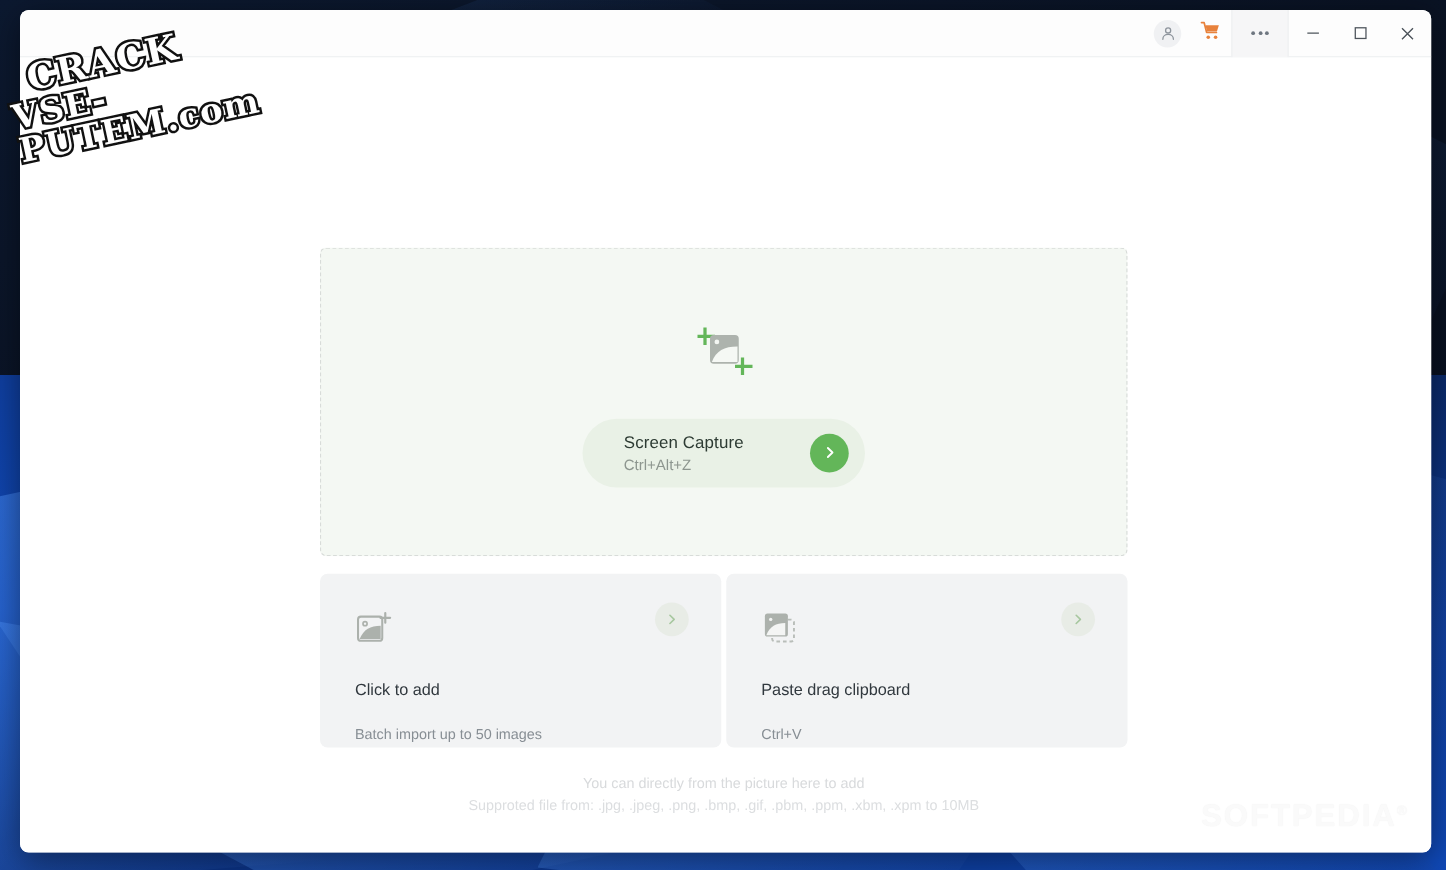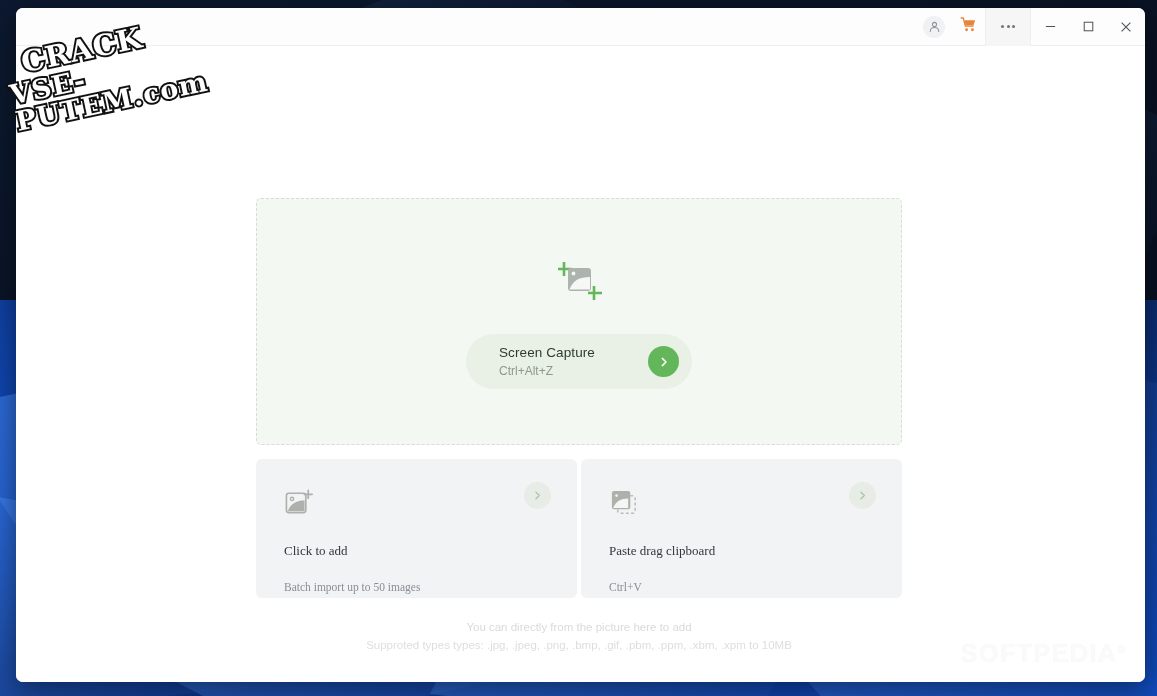--- a/index.html
+++ b/index.html
@@ -159,21 +159,20 @@
     background: #63b659;
     display: flex; align-items: center; justify-content: center;
     flex-shrink: 0;
   }
 
   
   #cards {
     display: flex;
     gap: 4px;
     margin-top: 14px;
-    font-family: Liberation Serif, serif;
   }
   .card {
     flex: 1;
     height: 139px;
     background: #f2f3f4;
     border-radius: 6px;
     padding: 28px 28px 0 28px;
     position: relative;
   }
   .card-title {
@@ -375,21 +374,21 @@
             <span class="card-go">
               <svg width="11" height="11" viewBox="0 0 12 12" aria-hidden="true">
                 <path d="M4.3 2.4L8 6l-3.7 3.6" fill="none" stroke="#a7c79f" stroke-width="1.4" stroke-linecap="round" stroke-linejoin="round"></path>
               </svg>
             </span>
           </div>
         </div>
 
         <div id="hints">
           <div class="h1">You can directly from the picture here to add</div>
-          <div class="h2">Supproted types types: .jpg, .jpeg, .png, .bmp, .gif, .pbm, .ppm, .xbm, .xpm to 10MB</div>
+          <div class="h2">Supproted file from: .jpg, .jpeg, .png, .bmp, .gif, .pbm, .ppm, .xbm, .xpm to 10MB</div>
         </div>
       </div>
 
       <div id="softpedia">
         <span>SOFTPEDIA</span><sup>®</sup>
       </div>
     </div>
   </div>
 
   <div id="crack-wm">

